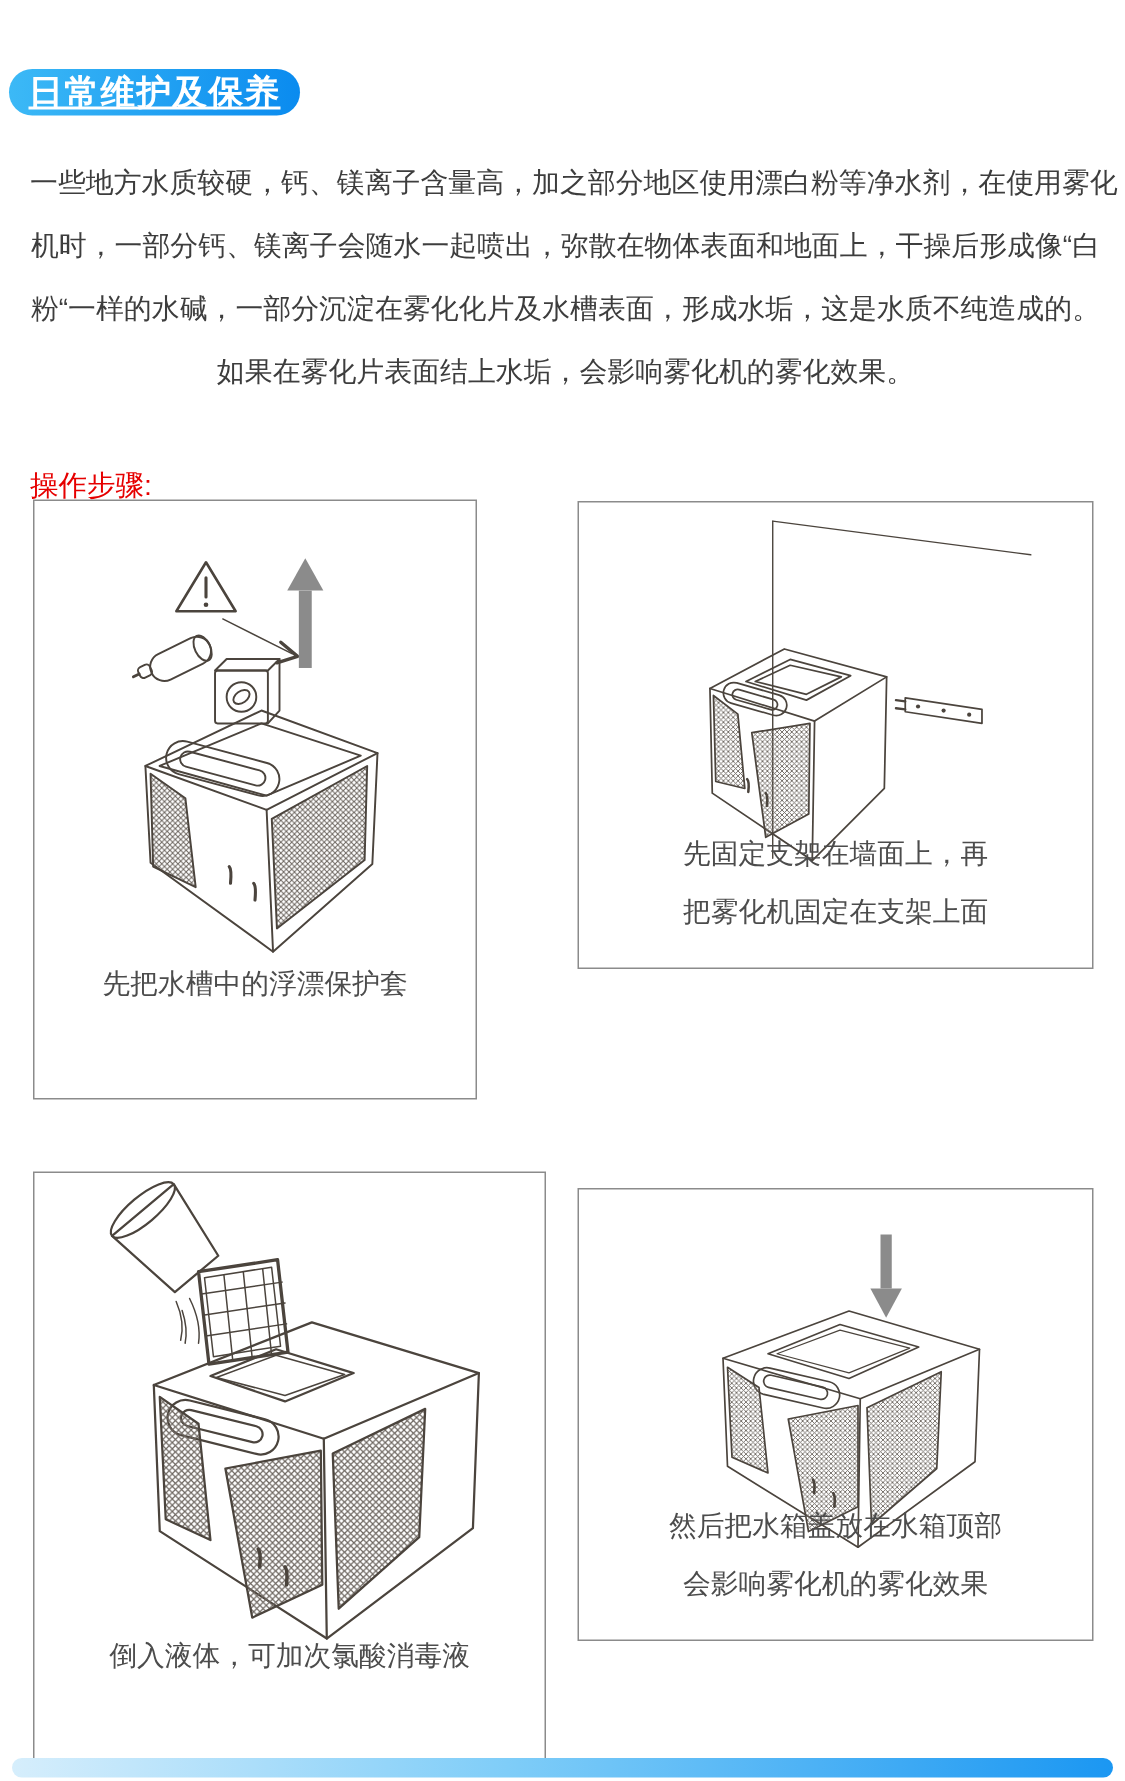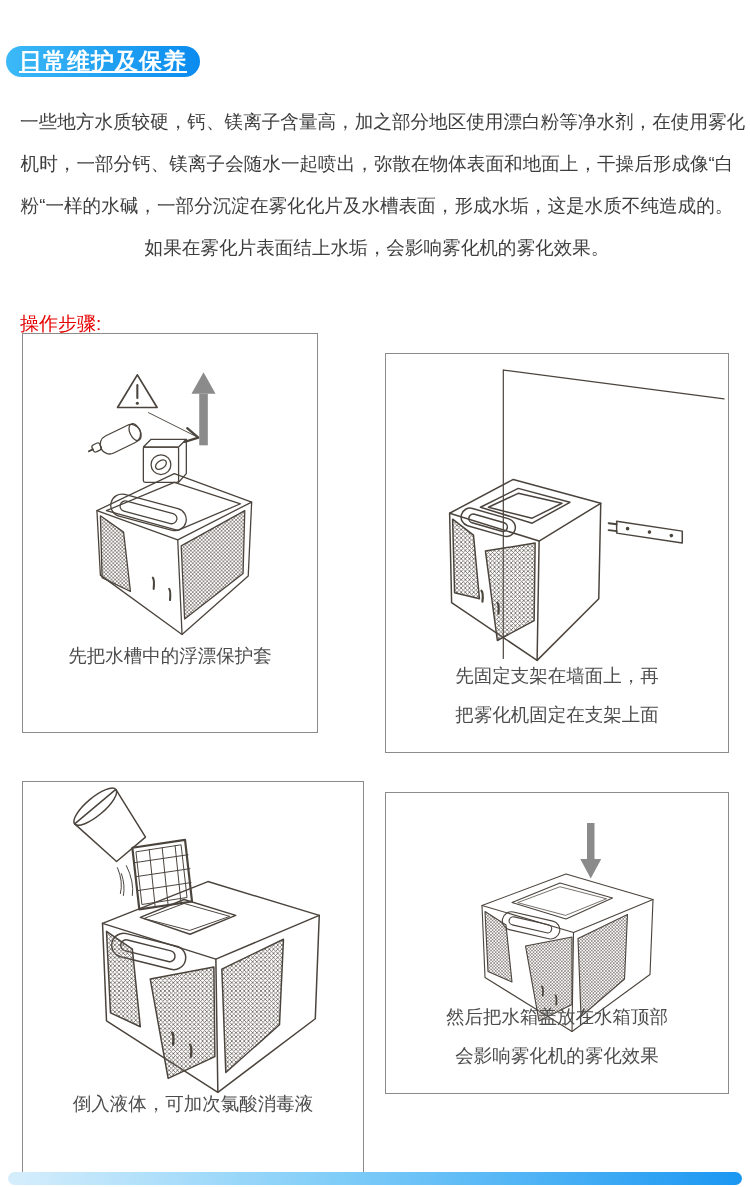--- a/index.html
+++ b/index.html
@@ -11,21 +11,21 @@
     position:absolute;left:6px;top:46px;width:194px;height:31px;
     border-radius:16px;background:linear-gradient(90deg,#3cb9f6,#0a8bef);
     color:#fff;font-size:23px;font-weight:bold;letter-spacing:1px;
     display:flex;align-items:center;justify-content:center;text-decoration:underline;
   }
   .intro{position:absolute;left:20px;top:101px;width:714px;color:#3d3d3d;font-size:18.6px;text-align:center;}
   .intro .line{line-height:42px;white-space:nowrap;}
   .steps-heading{position:absolute;left:20px;top:295px;color:#e60000;font-size:19px;margin-top:16px;}
   .panel{position:absolute;border:1px solid #8b8b8b;background:#fff;box-sizing:border-box;}
   #p1{left:22px;top:333px;width:296px;height:400px;}
-  #p2{left:385px;top:353px;width:344px;height:400px;}
+  #p2{left:385px;top:334px;width:344px;height:312px;}
   #p3{left:22px;top:749px;width:342px;height:400px;margin-top:32px;}
   #p4{left:385px;top:792px;width:344px;height:302px;}
   .illus{position:absolute;left:0;top:0;width:100%;height:100%;}
   .caption{
     position:absolute;left:0;right:0;bottom:18px;height:78px;
     display:flex;flex-direction:column;align-items:center;justify-content:flex-start;
     font-size:18.5px;color:#4c4c4c;
   }
   .caption div{line-height:39px;white-space:nowrap;}
   .footer-bar{

